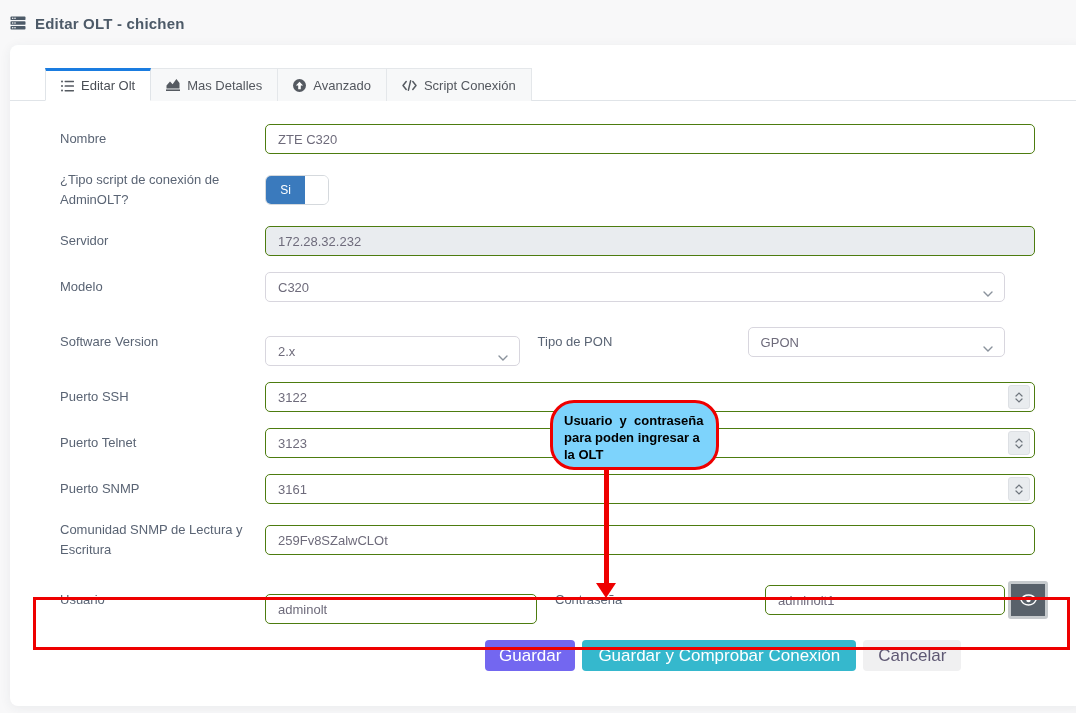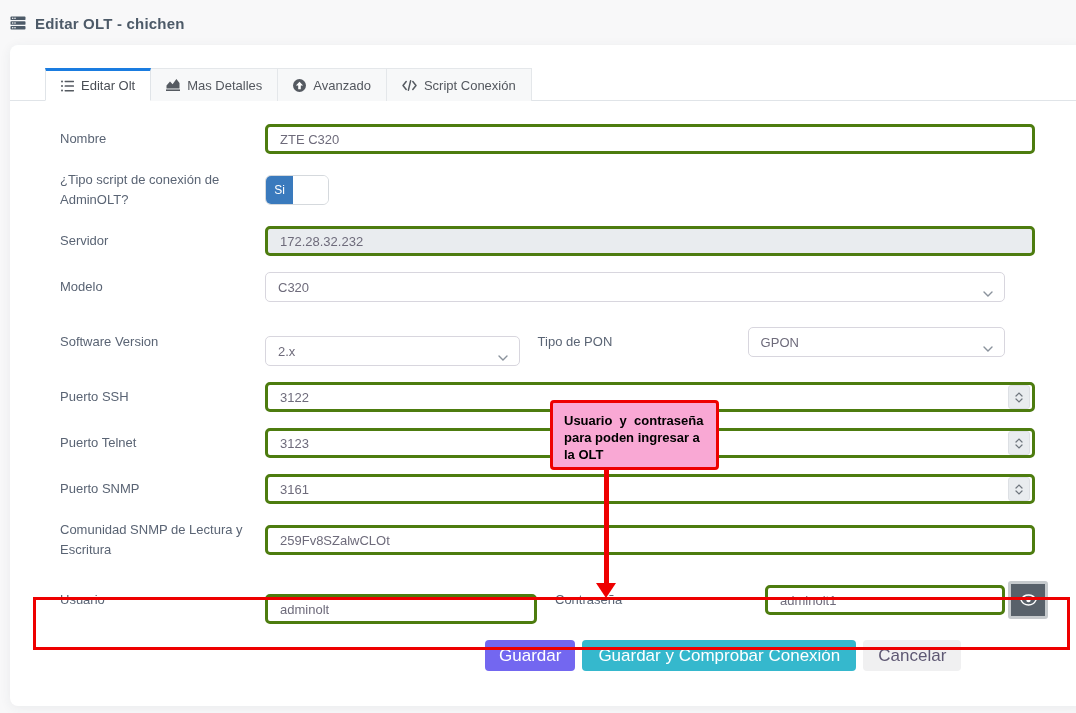--- a/index.html
+++ b/index.html
@@ -35,21 +35,21 @@
     font-weight:400;
     margin-left:15px;
   }
   
   .form { padding:23px 0 0 50px; width:995px; }
   .frow { display:flex; align-items:center; margin-bottom:16px; }
   .flabel { flex:0 0 205px; font-size:13px; color:#5a6474; line-height:20px; padding-right:10px; }
   .flabel2 { flex:0 0 228px; font-size:13px; color:#5a6474; line-height:20px; padding-left:18px; }
   .ctrl { position:relative; }
   .inp {
-    height:30px; border:3px solid #4d7c0f; border-radius:5px; background:#fff;
+    height:30px; border:1px solid #4d7c0f; border-radius:5px; background:#fff;
     padding:0 12px; font-size:13px; color:#6e6b7b; font-family:inherit; outline:none; width:100%;
   }
   .inp:disabled, .inp.disabled { background:#e9ecef; color:#6e6b7b; }
   .w-full { width:770px; }
   .w-half { width:272px;margin-top:18px; }
   .w-half2 { width:275px; }
   .num { padding-right:34px; }
   .stepper {
     position:absolute; right:5px; top:3px; width:22px; height:24px;
     background:#e9ecef; border:1px solid #dde0e4; border-radius:3px;
@@ -60,21 +60,21 @@
     padding:0 30px 0 12px; font-size:13px; color:#6e6b7b;
     display:flex; align-items:center; position:relative; cursor:pointer;
   }
   .selectbox .chev { position:absolute; right:11px; top:12px; }
   
   .toggle {
     width:64px; height:30px; border:1px solid #d5d9dd; border-radius:6px; background:#fff;
     display:flex; overflow:hidden; cursor:pointer;
   }
   .toggle-on {
-    width:27px; background:#3a7abd; color:#fff; font-size:12px;
+    width:39px; background:#3a7abd; color:#fff; font-size:12px;
     display:flex; align-items:center; justify-content:center;
   }
   .toggle-off { flex:1; background:#fff; }
   
   .pwd-group { display:flex; align-items:center; }
   .pwd-inp { width:240px; }
   .eye-btn {
     margin-left:3px; width:40px; height:38px; background:#58616a;
     border:3px solid #c6cacd; border-radius:3px;
     display:flex; align-items:center; justify-content:center; cursor:pointer;
@@ -84,21 +84,21 @@
   .btn {
     height:31px; border:none; border-radius:4px; font-size:17px; font-family:inherit;
     display:flex; align-items:center; cursor:pointer; white-space:nowrap;
   }
   .btn-primary   { background:#7367f0; color:#fff; padding:0 14px; }
   .btn-teal      { background:#35b8cd; color:#fff; padding:0 16px; }
   .btn-light     { background:#f0f0f1; color:#5e5873; padding:0 15px; }
   
   .callout {
     position:absolute; left:550px; top:400px; width:169px; height:70px; z-index:30;
-    background:#f9a8d4; border:3px solid #ee0000; border-radius:4px;
+    background:#7dd3fc; border:3px solid #ee0000; border-radius:24px;
     padding:9px 6px 0 11px; font-weight:700; font-size:13px; color:#000; line-height:17px;
   }
   .callout-line { display:block; white-space:pre; }
   .arrow-stem { position:absolute; left:604px; top:470px; width:5px; height:114px; background:#ee0000; z-index:29; }
   .arrow-head {
     position:absolute; left:596px; top:583px; z-index:29;
     width:0; height:0; border-left:10px solid transparent; border-right:10px solid transparent;
     border-top:15px solid #ee0000;
   }
   .red-rect {

